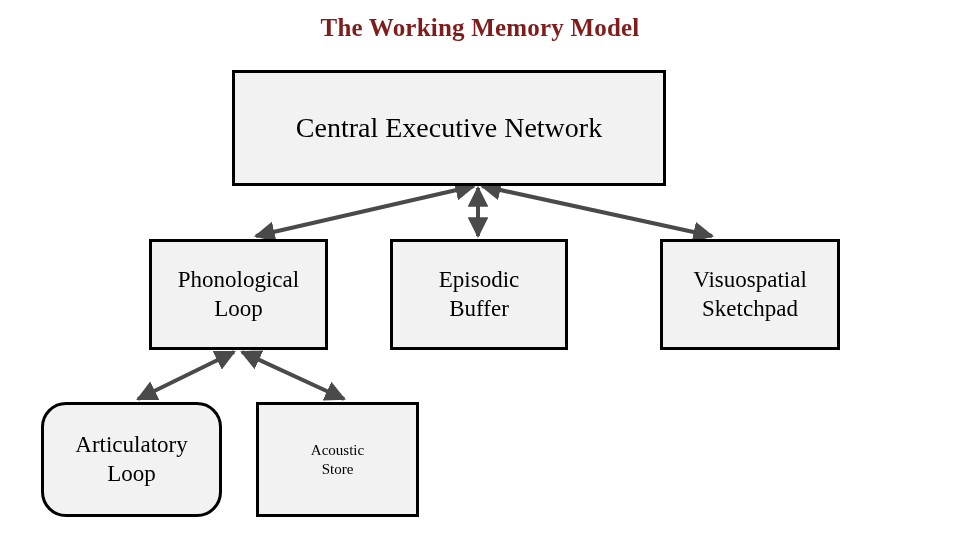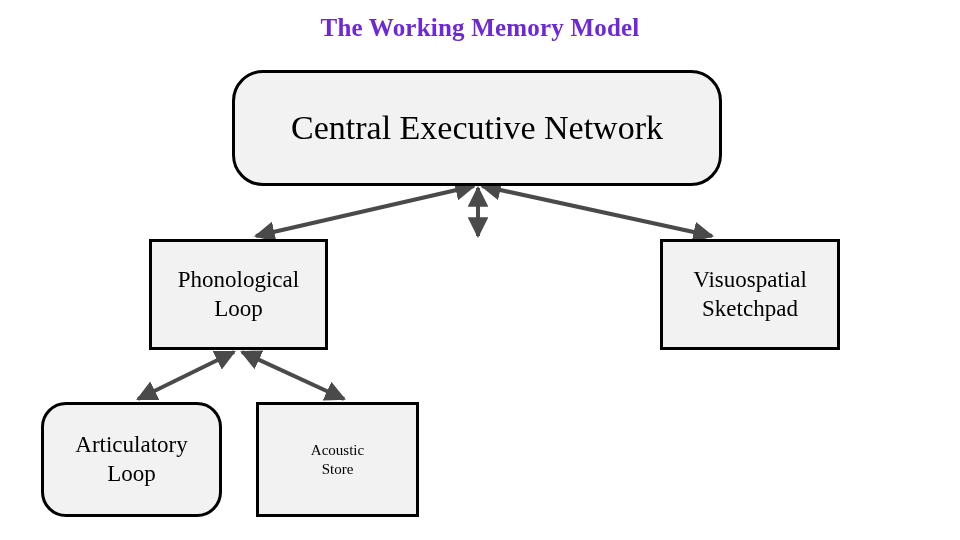--- a/index.html
+++ b/index.html
@@ -18,21 +18,21 @@
   }
   #diagram-title {
     position: absolute;
     left: 0;
     top: 14px;
     width: 960px;
     text-align: center;
     font-family: "Liberation Serif", "DejaVu Serif", serif;
     font-weight: bold;
     font-size: 25px;
-    color: #6d28d9;
+    color: #7f1d1d;
     letter-spacing: 0.2px;
   }
   #edge-layer {
     position: absolute;
     left: 0;
     top: 0;
     width: 960px;
     height: 540px;
     pointer-events: none;
   }
@@ -49,21 +49,21 @@
     font-family: "Liberation Serif", "DejaVu Serif", serif;
     font-weight: normal;
     line-height: 1.22;
     z-index: 2;
   }
   .node-label {
     display: block;
     padding: 0 6px;
     white-space: pre-line;
   }
-  #node-central-executive { left: 232px; top: 70px;  width: 490px; height: 116px; font-size: 34px; border-radius: 31px; }
+  #node-central-executive { left: 232px; top: 70px;  width: 434px; height: 116px; font-size: 28px; }
   #node-phonological-loop  { left: 149px; top: 239px; width: 179px; height: 111px; font-size: 23px; }
   #node-episodic-buffer    { left: 390px; top: 239px; width: 178px; height: 111px; font-size: 23px; }
   #node-visuospatial       { left: 660px; top: 239px; width: 180px; height: 111px; font-size: 23px; }
   #node-articulatory-loop  { left: 41px;  top: 402px; width: 181px; height: 115px; font-size: 23px; border-radius: 25px; }
   #node-acoustic-store     { left: 256px; top: 402px; width: 163px; height: 115px; font-size: 15px; }
 </style>
 </head>
 <body>
 
 <div id="canvas">
@@ -90,20 +90,24 @@
 
   <div class="node" id="node-central-executive">
     <span class="node-label">Central Executive Network</span>
   </div>
 
   <div class="node" id="node-phonological-loop">
     <span class="node-label">Phonological
 Loop</span>
   </div>
 
+  <div class="node" id="node-episodic-buffer">
+    <span class="node-label">Episodic
+Buffer</span>
+  </div>
 
   <div class="node" id="node-visuospatial">
     <span class="node-label">Visuospatial
 Sketchpad</span>
   </div>
 
   <div class="node" id="node-articulatory-loop">
     <span class="node-label">Articulatory
 Loop</span>
   </div>

